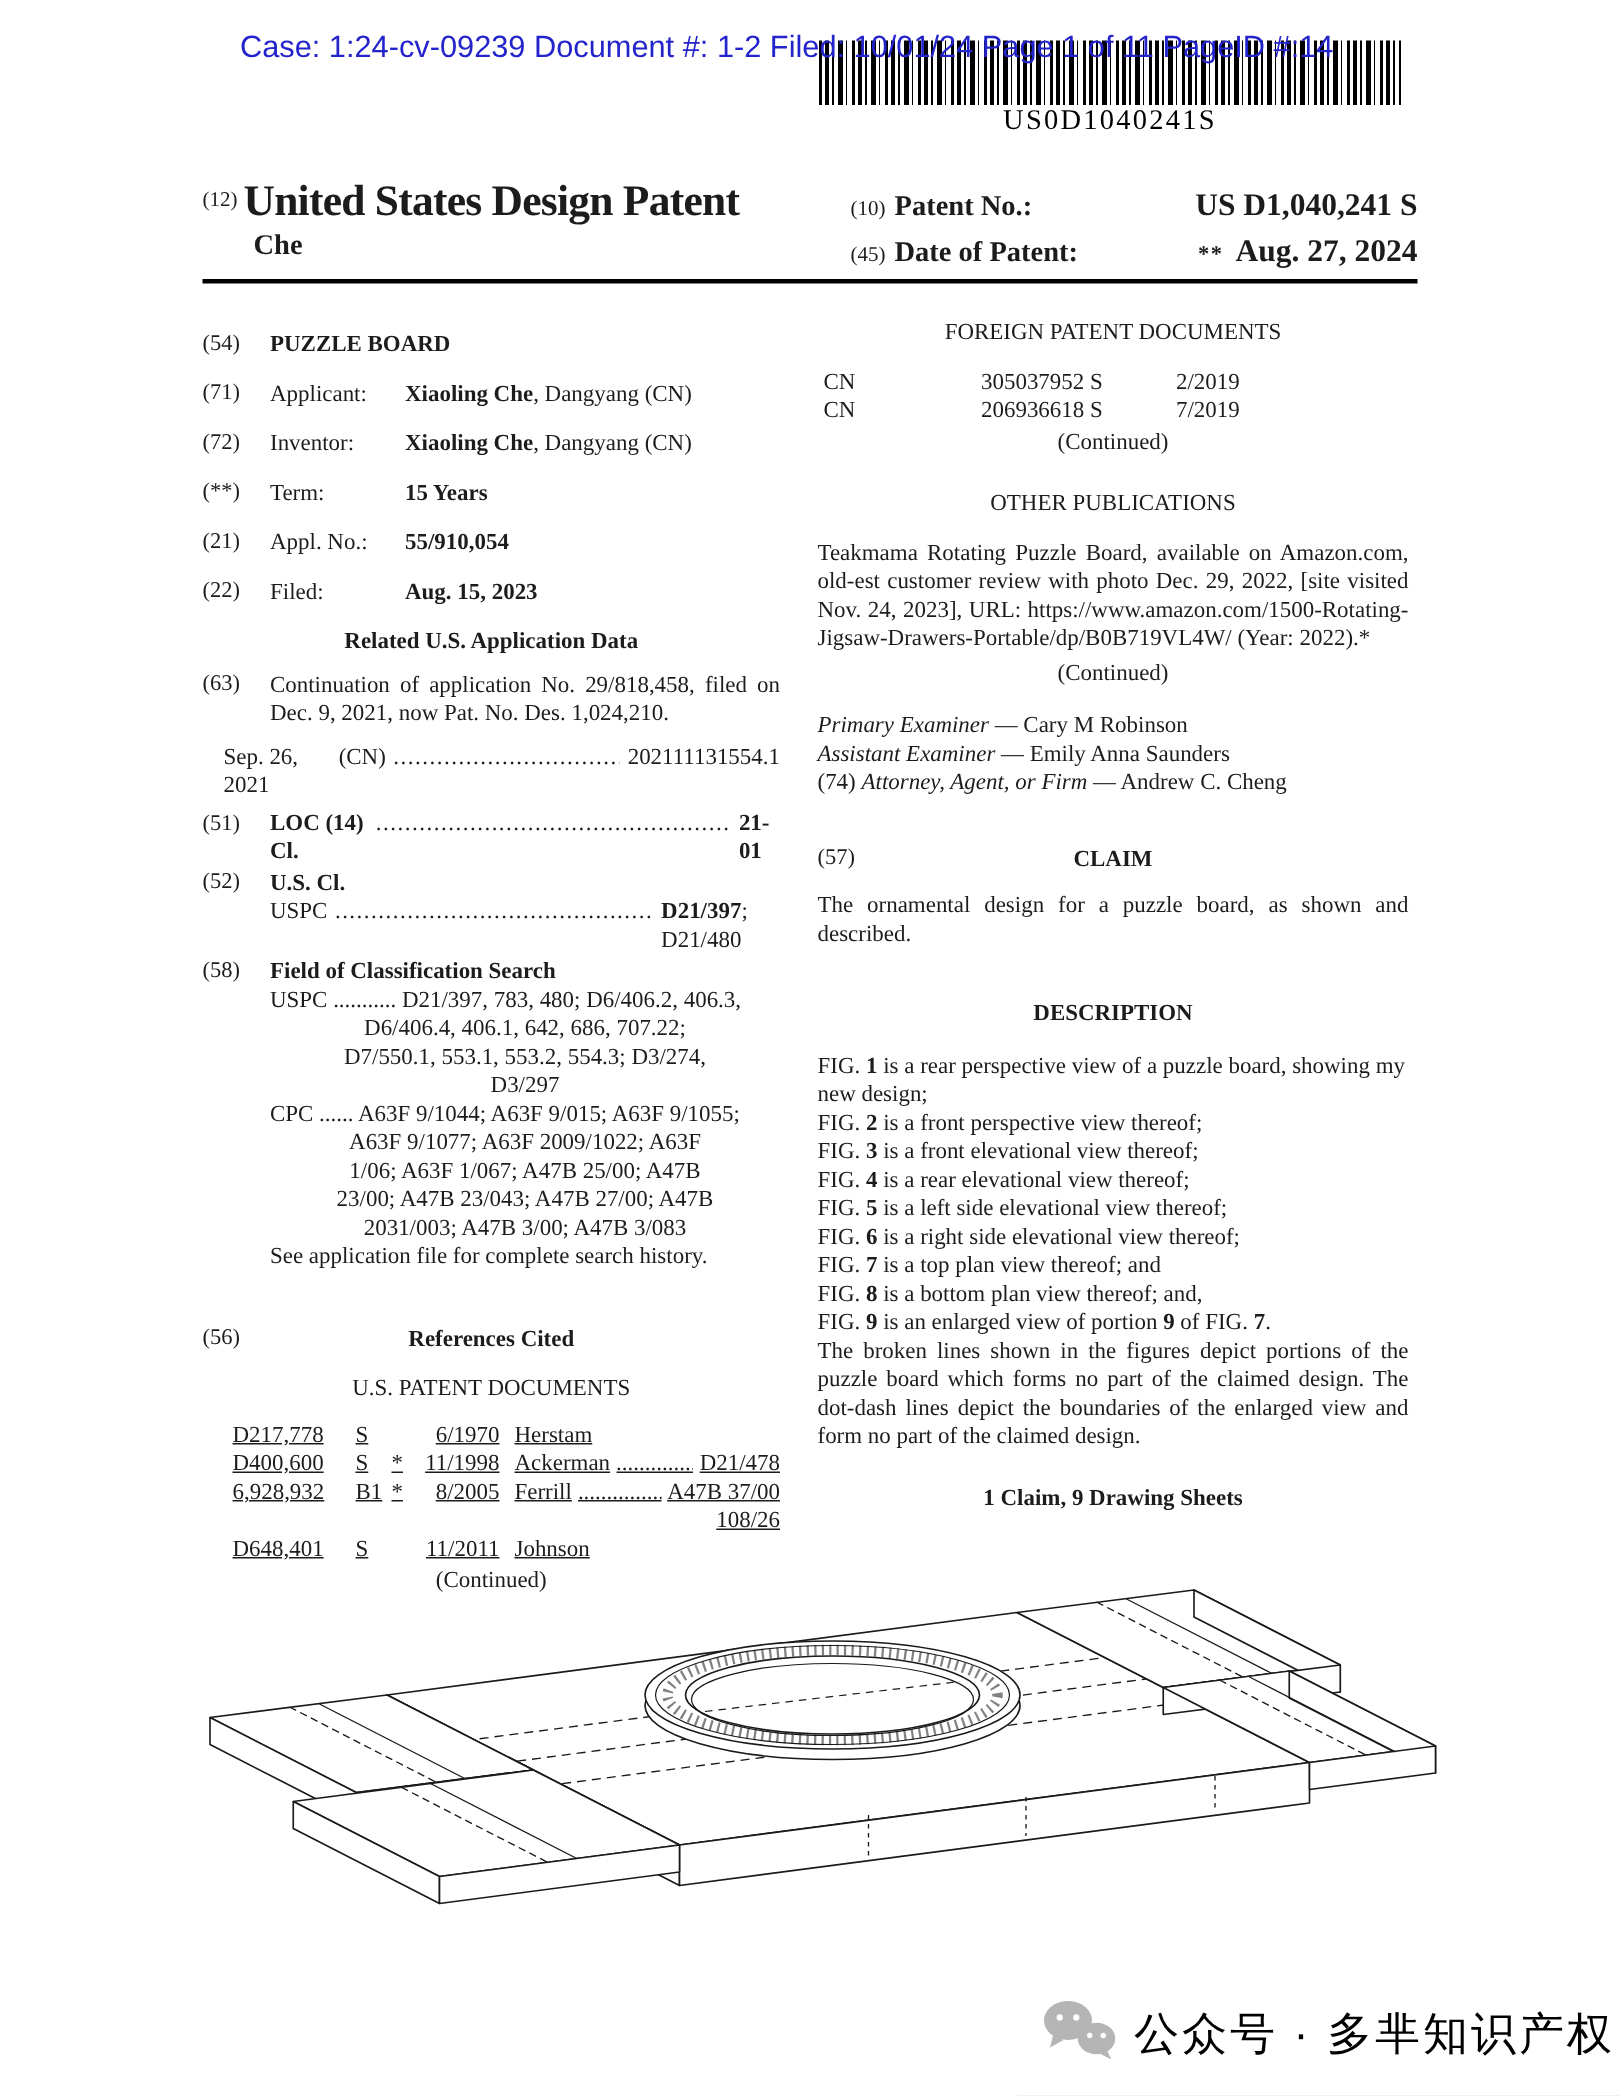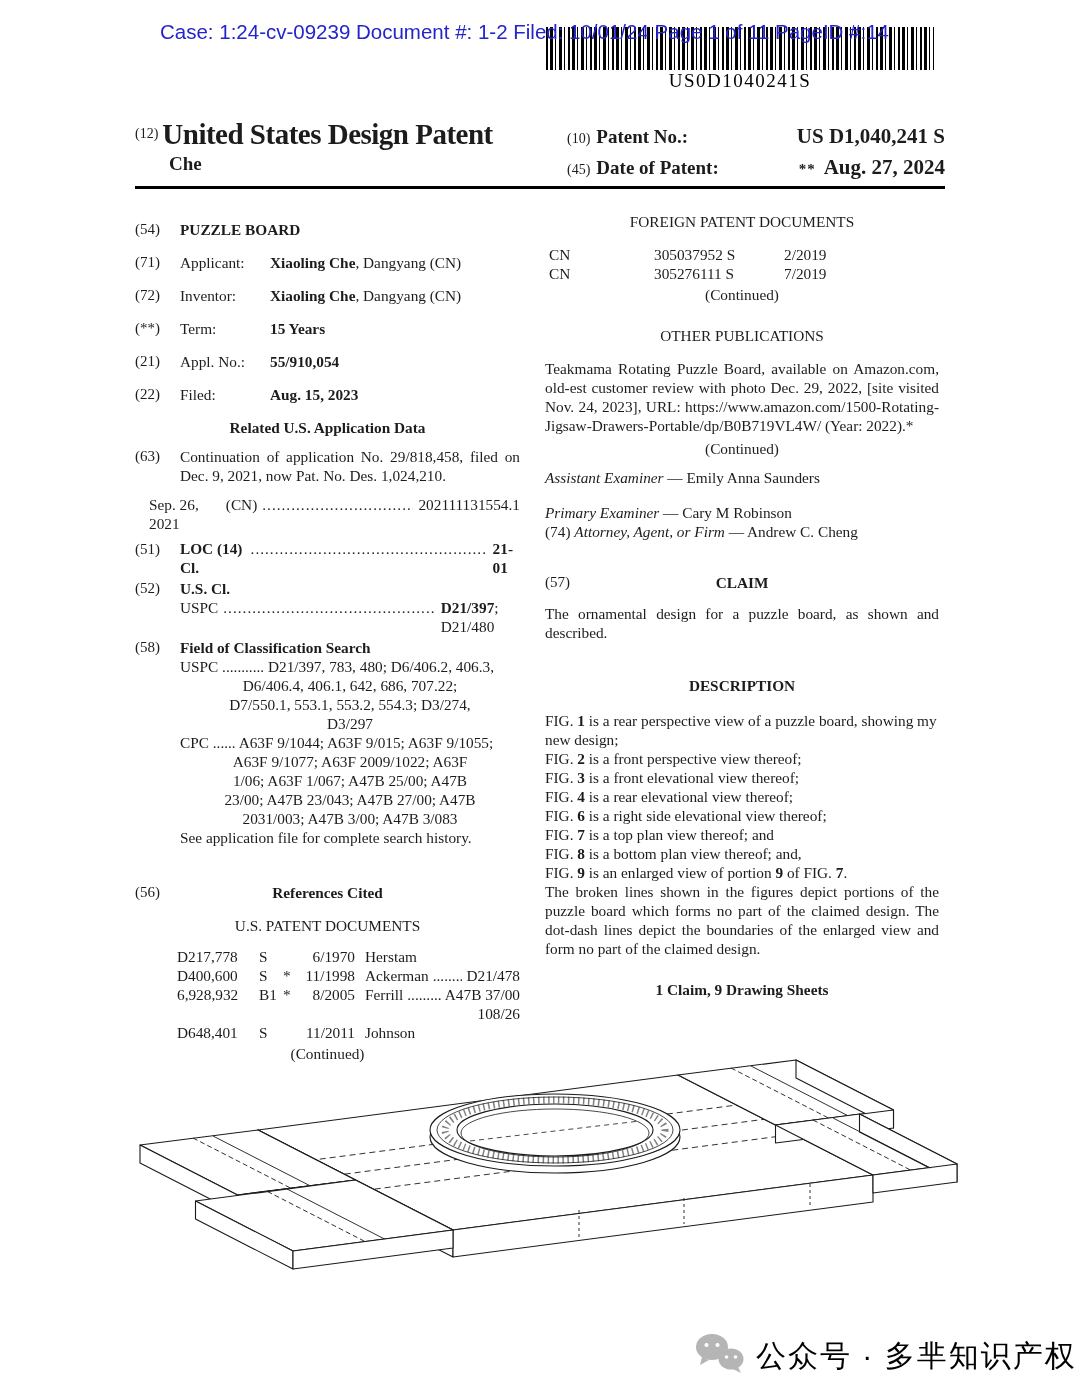--- a/index.html
+++ b/index.html
@@ -42,21 +42,21 @@
   .center-plain{text-align:center;margin:4px 0 10px 0;}
   .rel-head{position:relative;margin-bottom:10px;}
   .rel-head .f-code{position:absolute;left:0;top:0;}
   .just{text-align:justify;}
   .leader-row{display:flex;align-items:baseline;margin-bottom:2px;}
   .dots{flex:1 1 auto;overflow:hidden;white-space:nowrap;margin:0 5px;letter-spacing:1px;}
   .rt{text-align:center;}
   .fcs-block{margin-left:45px;}
   .fcs-block div{margin-bottom:0;}
   
-  .ref-row{display:flex;margin-left:42px;white-space:nowrap;}
+  .ref-row{display:flex;margin-left:20px;white-space:nowrap;text-decoration:underline;}
   .ref-num{flex:none;width:82px;}
   .ref-kind{flex:none;width:24px;}
   .ref-star{flex:none;width:16px;}
   .ref-date{flex:none;width:56px;text-align:right;margin-right:10px;}
   .ref-name{flex:none;}
   .ref-dots{flex:1 1 auto;overflow:hidden;margin:0 4px;}
   .ref-cls{flex:none;text-align:right;}
   
   .for-row{display:flex;margin-left:4px;white-space:nowrap;}
   .for-country{flex:none;width:105px;}
@@ -246,52 +246,53 @@
   <div class="col-right">
 
     <div class="center-plain" style="margin-bottom:14px;">FOREIGN PATENT DOCUMENTS</div>
     <div class="for-row">
       <span class="for-country">CN</span>
       <span class="for-num">305037952  S</span>
       <span class="for-date">2/2019</span>
     </div>
     <div class="for-row">
       <span class="for-country">CN</span>
-      <span class="for-num">305276111  S</span>
+      <span class="for-num">206936618  S</span>
       <span class="for-date">7/2019</span>
     </div>
     <div class="center-plain" style="margin-top:2px;">(Continued)</div>
 
     <div class="center-plain" style="margin:22px 0 14px 0;">OTHER PUBLICATIONS</div>
     <div class="just">Teakmama Rotating Puzzle Board, available on Amazon.com, old-est customer review with photo Dec. 29, 2022, [site visited Nov. 24, 2023], URL: https://www.amazon.com/1500-Rotating-Jigsaw-Drawers-Portable/dp/B0B719VL4W/ (Year: 2022).*</div>
     <div class="center-plain" style="margin-top:4px;">(Continued)</div>
 
+    <div style="margin-top:16px;">
+      <span class="i">Primary Examiner</span><span> — Cary M Robinson</span>
+    </div>
     <div>
       <span class="i">Assistant Examiner</span><span> — Emily Anna Saunders</span>
-    </div>
-    <div style="margin-top:16px;">
-      <span class="i">Primary Examiner</span><span> — Cary M Robinson</span>
     </div>
     <div>
       <span>(74)</span>
       <span class="i">Attorney, Agent, or Firm</span><span> — Andrew C. Cheng</span>
     </div>
 
     <div class="rel-head" style="margin-top:32px;">
       <span class="f-code">(57)</span>
       <div class="center-head" style="margin:0;">CLAIM</div>
     </div>
     <div class="just" style="margin-top:12px;">The ornamental design for a puzzle board, as shown and described.</div>
 
     <div class="center-head" style="margin:34px 0 16px 0;">DESCRIPTION</div>
 
     <div class="fig-line"><span>FIG. </span><span class="b">1</span><span> is a rear perspective view of a puzzle board, showing my new design;</span></div>
     <div class="fig-line"><span>FIG. </span><span class="b">2</span><span> is a front perspective view thereof;</span></div>
     <div class="fig-line"><span>FIG. </span><span class="b">3</span><span> is a front elevational view thereof;</span></div>
     <div class="fig-line"><span>FIG. </span><span class="b">4</span><span> is a rear elevational view thereof;</span></div>
+    <div class="fig-line"><span>FIG. </span><span class="b">5</span><span> is a left side elevational view thereof;</span></div>
     <div class="fig-line"><span>FIG. </span><span class="b">6</span><span> is a right side elevational view thereof;</span></div>
     <div class="fig-line"><span>FIG. </span><span class="b">7</span><span> is a top plan view thereof; and</span></div>
     <div class="fig-line"><span>FIG. </span><span class="b">8</span><span> is a bottom plan view thereof; and,</span></div>
     <div class="fig-line"><span>FIG. </span><span class="b">9</span><span> is an enlarged view of portion </span><span class="b">9</span><span> of FIG. </span><span class="b">7</span><span>.</span></div>
 
     <div class="just">The broken lines shown in the figures depict portions of the puzzle board which forms no part of the claimed design. The dot-dash lines depict the boundaries of the enlarged view and form no part of the claimed design.</div>
 
     <div class="center-head" style="margin-top:22px;">1 Claim, 9 Drawing Sheets</div>
   </div>
 

